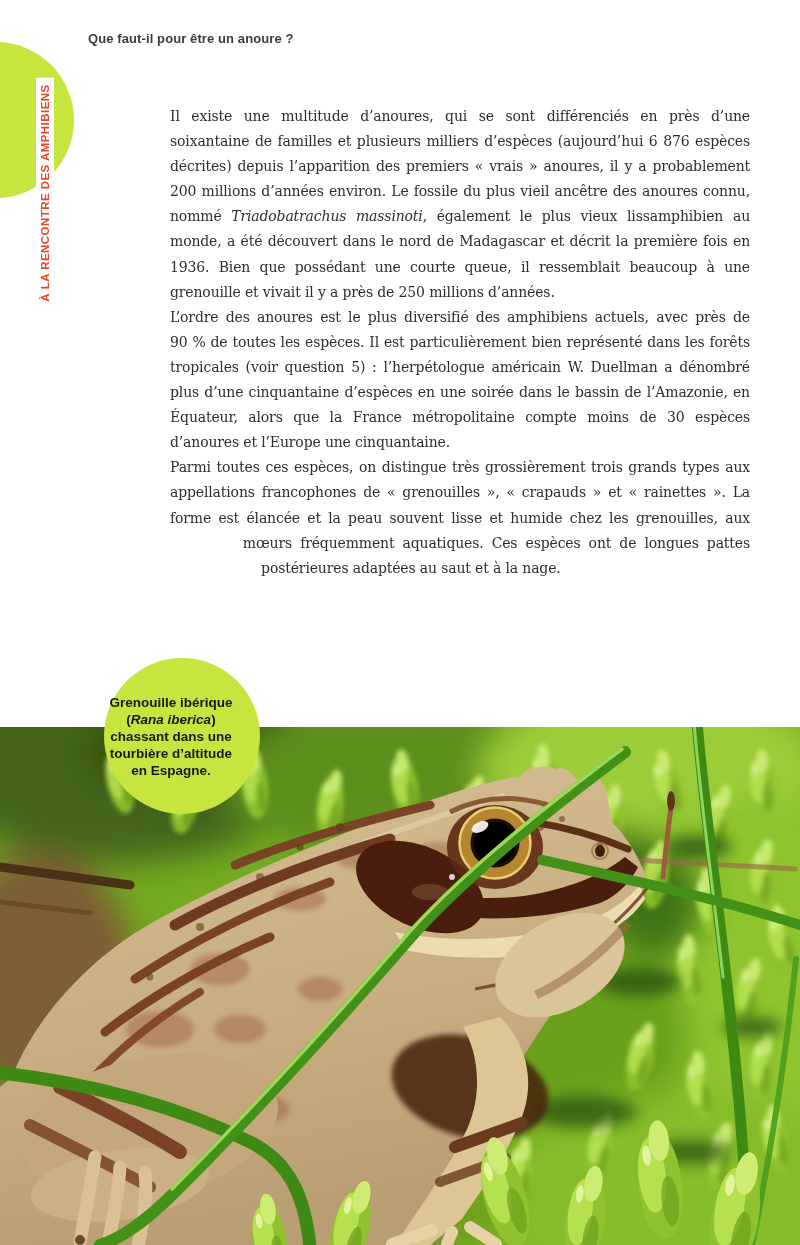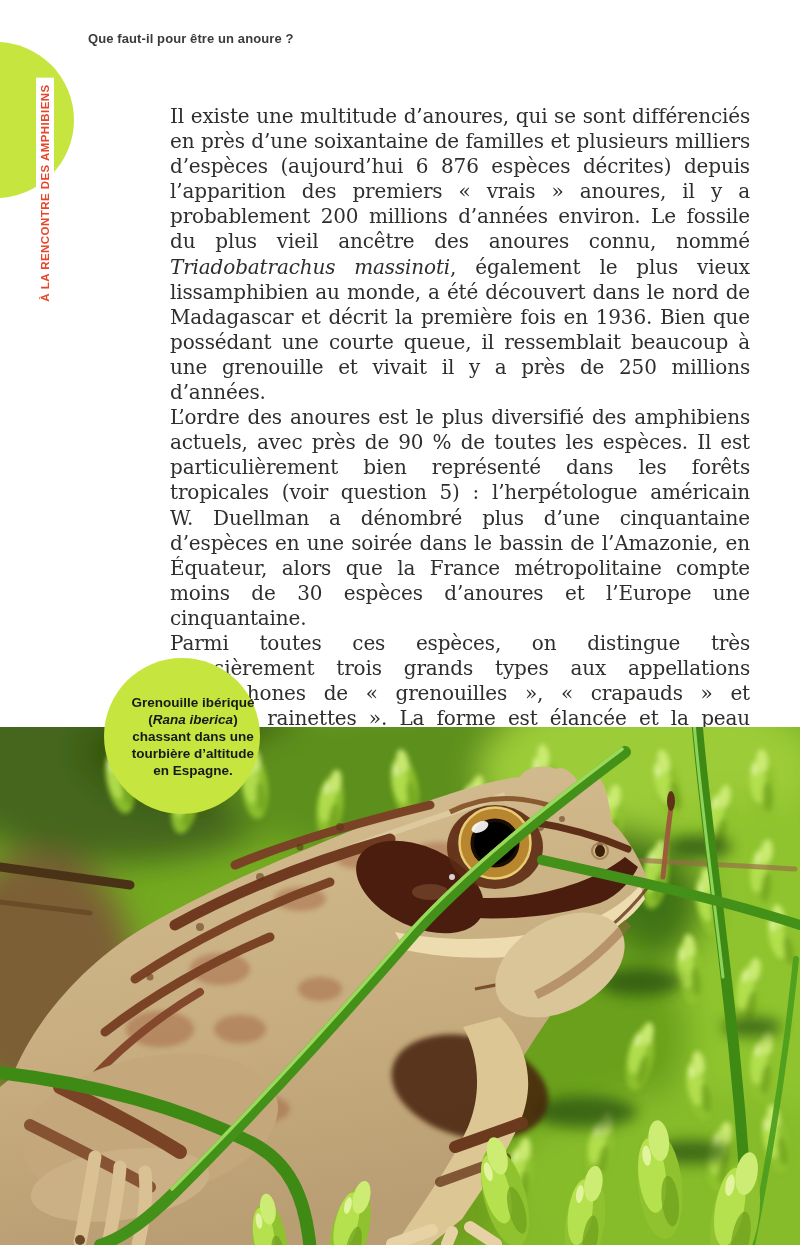--- a/index.html
+++ b/index.html
@@ -25,34 +25,34 @@
     position:absolute;left:45px;top:193px;
     transform:translate(-50%,-50%) rotate(-90deg);
     background:#ffffff;padding:3px 7px;white-space:nowrap;
     font-size:11.5px;font-weight:700;letter-spacing:0.45px;
     color:var(--accent-red);
   }
   
   .article{
     position:absolute;left:170px;top:104px;width:580px;
     font-family:"DejaVu Serif","Liberation Serif",serif;
-    font-size:20px;line-height:25.1px;letter-spacing:-0.15px;
+    font-size:14px;line-height:25.1px;letter-spacing:-0.15px;
     color:var(--body-text);text-align:justify;
   }
   .article p{margin:0;}
   .badge-spacer{
     float:left;width:95px;height:260px;
     shape-outside:circle(78px at 12px 164px);
     shape-margin:10px;
   }
   
   .badge{
     position:absolute;left:104px;top:658px;width:156px;height:156px;
     border-radius:50%;background:var(--accent-green);z-index:3;
-    display:flex;align-items:center;justify-content:flex-end;
+    display:flex;align-items:center;justify-content:flex-start;
   }
   .badge-caption{
     width:134px;text-align:center;
     font-size:13.5px;line-height:17px;font-weight:700;color:#191919;
   }
   
   .photo{position:absolute;left:0;top:727px;width:800px;height:518px;z-index:1;}
   .photo svg{display:block;}
 </style>
 </head>

